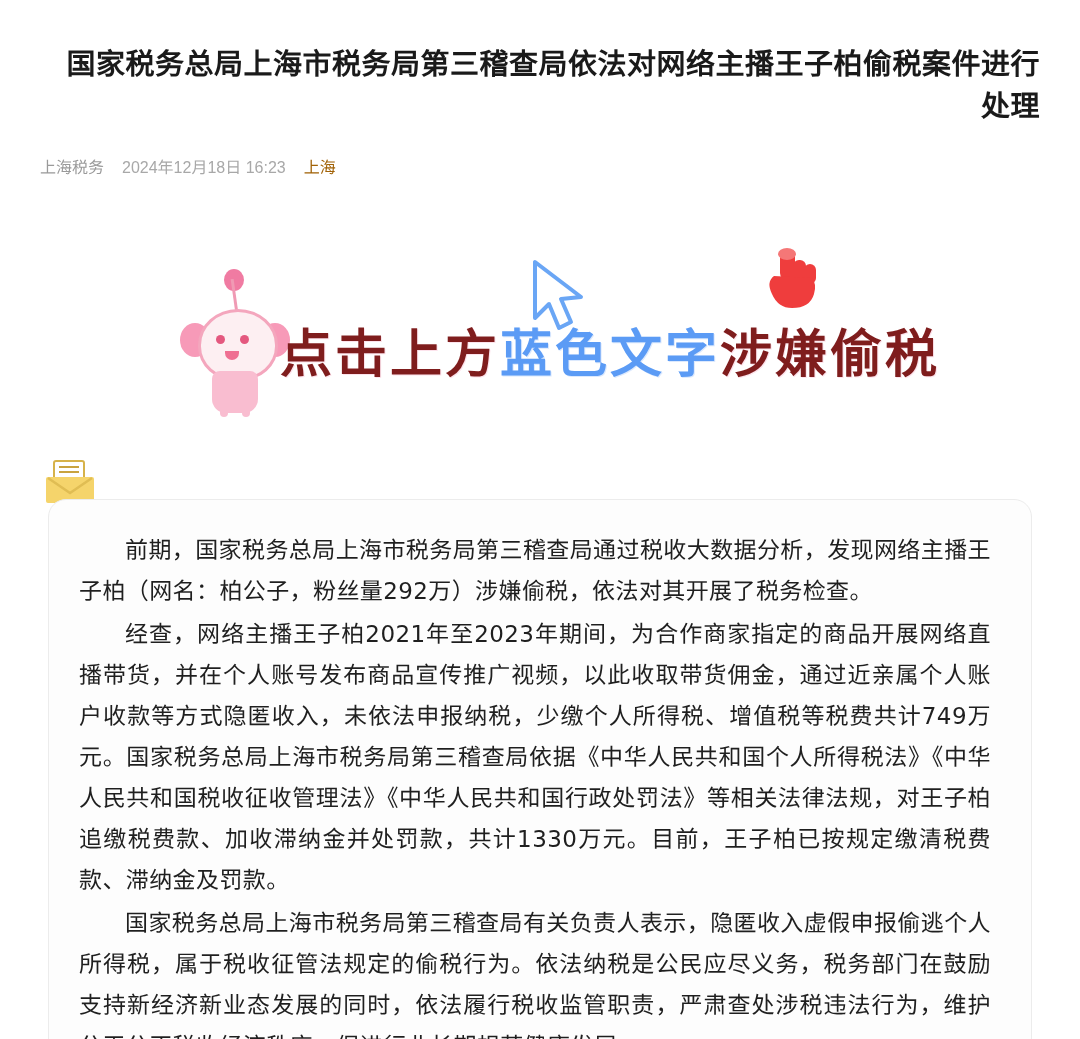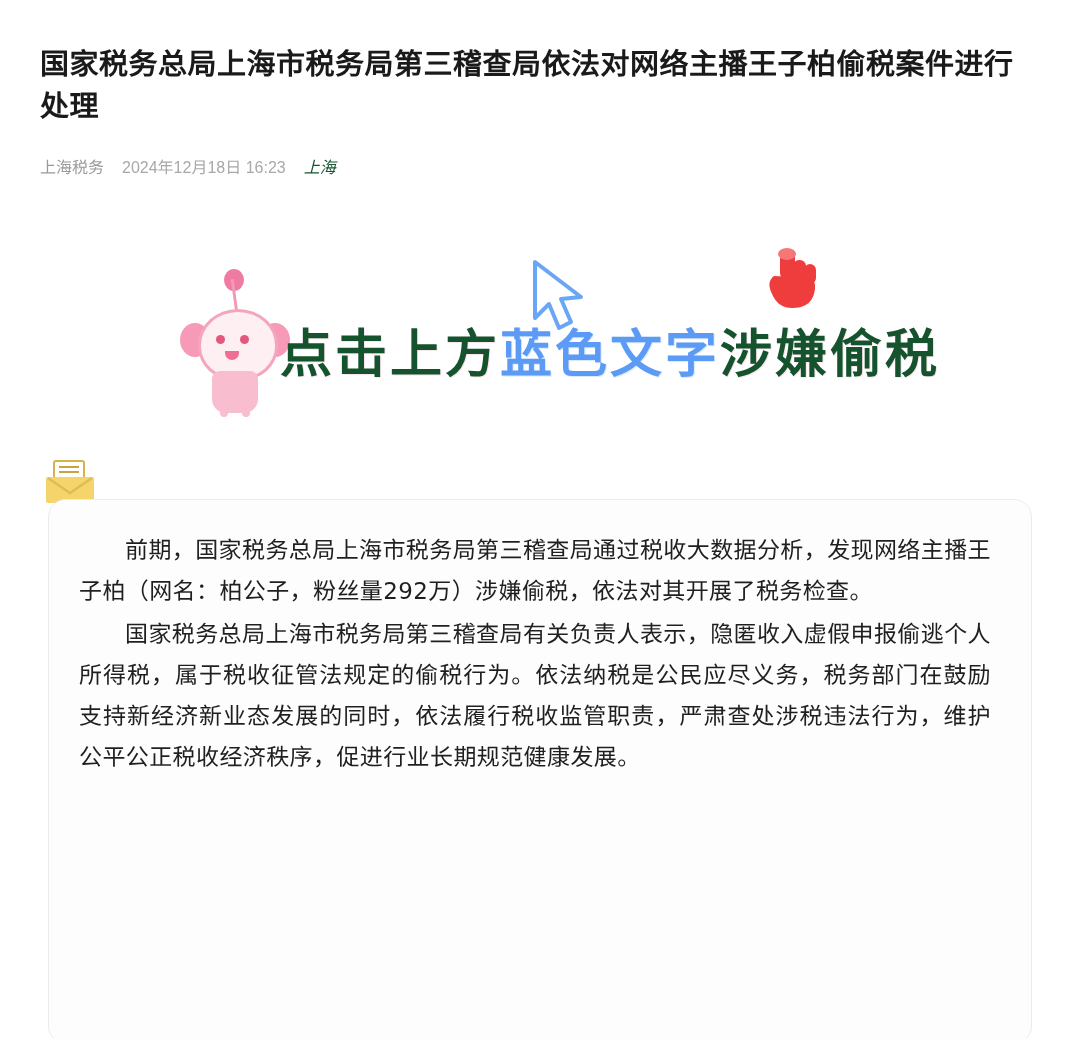--- a/index.html
+++ b/index.html
@@ -23,38 +23,38 @@
     padding: 0 40px;
     background: #fff;
   }
   .article-title {
     font-size: 29px;
     line-height: 1.45;
     font-weight: bold;
     color: #1a1a1a;
     padding-top: 24px;
     letter-spacing: 0.5px;
+    text-align: right;
   }
   .meta-row {
     margin-top: 26px;
     font-size: 16px;
     color: #9a9a9a;
     display: flex;
     align-items: center;
     gap: 18px;
   }
   .meta-source {
     color: #9a9a9a;
   }
   .meta-date {
     color: #a8a8a8;
   }
   .meta-loc {
-    color: #14532d;
-    font-style: italic;
+    color: #a16207;
   }
 
   
   .banner {
     margin-top: 56px;
     height: 205px;
     position: relative;
   }
   .banner-inner {
     position: absolute;
@@ -176,21 +176,21 @@
     position: absolute;
     left: 140px;
     top: 78px;
     font-size: 52px;
     font-weight: bold;
     letter-spacing: 3px;
     white-space: nowrap;
     font-family: "DejaVu Sans", "Liberation Sans", sans-serif;
   }
   .bt-pink {
-    color: #14532d;
+    color: #7f1d1d;
     text-shadow: 1px 1px 0 #fde3ec;
   }
   .bt-blue {
     color: #5b9bf5;
     text-shadow: 1px 1px 0 #dce9fd;
     margin-top: 32px;
   }
 
   
   .mail-icon {
@@ -283,16 +283,17 @@
       <rect x="8" y="2" width="30" height="20" rx="2" fill="#ffffff" stroke="#d6b24a" stroke-width="2"></rect>
       <line x1="13" y1="8" x2="33" y2="8" stroke="#c9a33f" stroke-width="2"></line>
       <line x1="13" y1="13" x2="33" y2="13" stroke="#c9a33f" stroke-width="2"></line>
       <path d="M2 18 h44 a2 2 0 0 1 2 2 v22 a2 2 0 0 1 -2 2 h-44 a2 2 0 0 1 -2 -2 v-22 a2 2 0 0 1 2 -2 z" fill="#f5d46b"></path>
       <path d="M2 19 L24 34 L46 19" fill="none" stroke="#e0bd53" stroke-width="2.5"></path>
     </svg>
   </div>
 
   <div class="content-card">
     <p class="para">前期，国家税务总局上海市税务局第三稽查局通过税收大数据分析，发现网络主播王子柏（网名：柏公子，粉丝量292万）涉嫌偷税，依法对其开展了税务检查。</p>
+    <p class="para">经查，网络主播王子柏2021年至2023年期间，为合作商家指定的商品开展网络直播带货，并在个人账号发布商品宣传推广视频，以此收取带货佣金，通过近亲属个人账户收款等方式隐匿收入，未依法申报纳税，少缴个人所得税、增值税等税费共计749万元。国家税务总局上海市税务局第三稽查局依据《中华人民共和国个人所得税法》《中华人民共和国税收征收管理法》《中华人民共和国行政处罚法》等相关法律法规，对王子柏追缴税费款、加收滞纳金并处罚款，共计1330万元。目前，王子柏已按规定缴清税费款、滞纳金及罚款。</p>
     <p class="para">国家税务总局上海市税务局第三稽查局有关负责人表示，隐匿收入虚假申报偷逃个人所得税，属于税收征管法规定的偷税行为。依法纳税是公民应尽义务，税务部门在鼓励支持新经济新业态发展的同时，依法履行税收监管职责，严肃查处涉税违法行为，维护公平公正税收经济秩序，促进行业长期规范健康发展。</p>
   </div>
 
 </div>
 
 </body></html>

